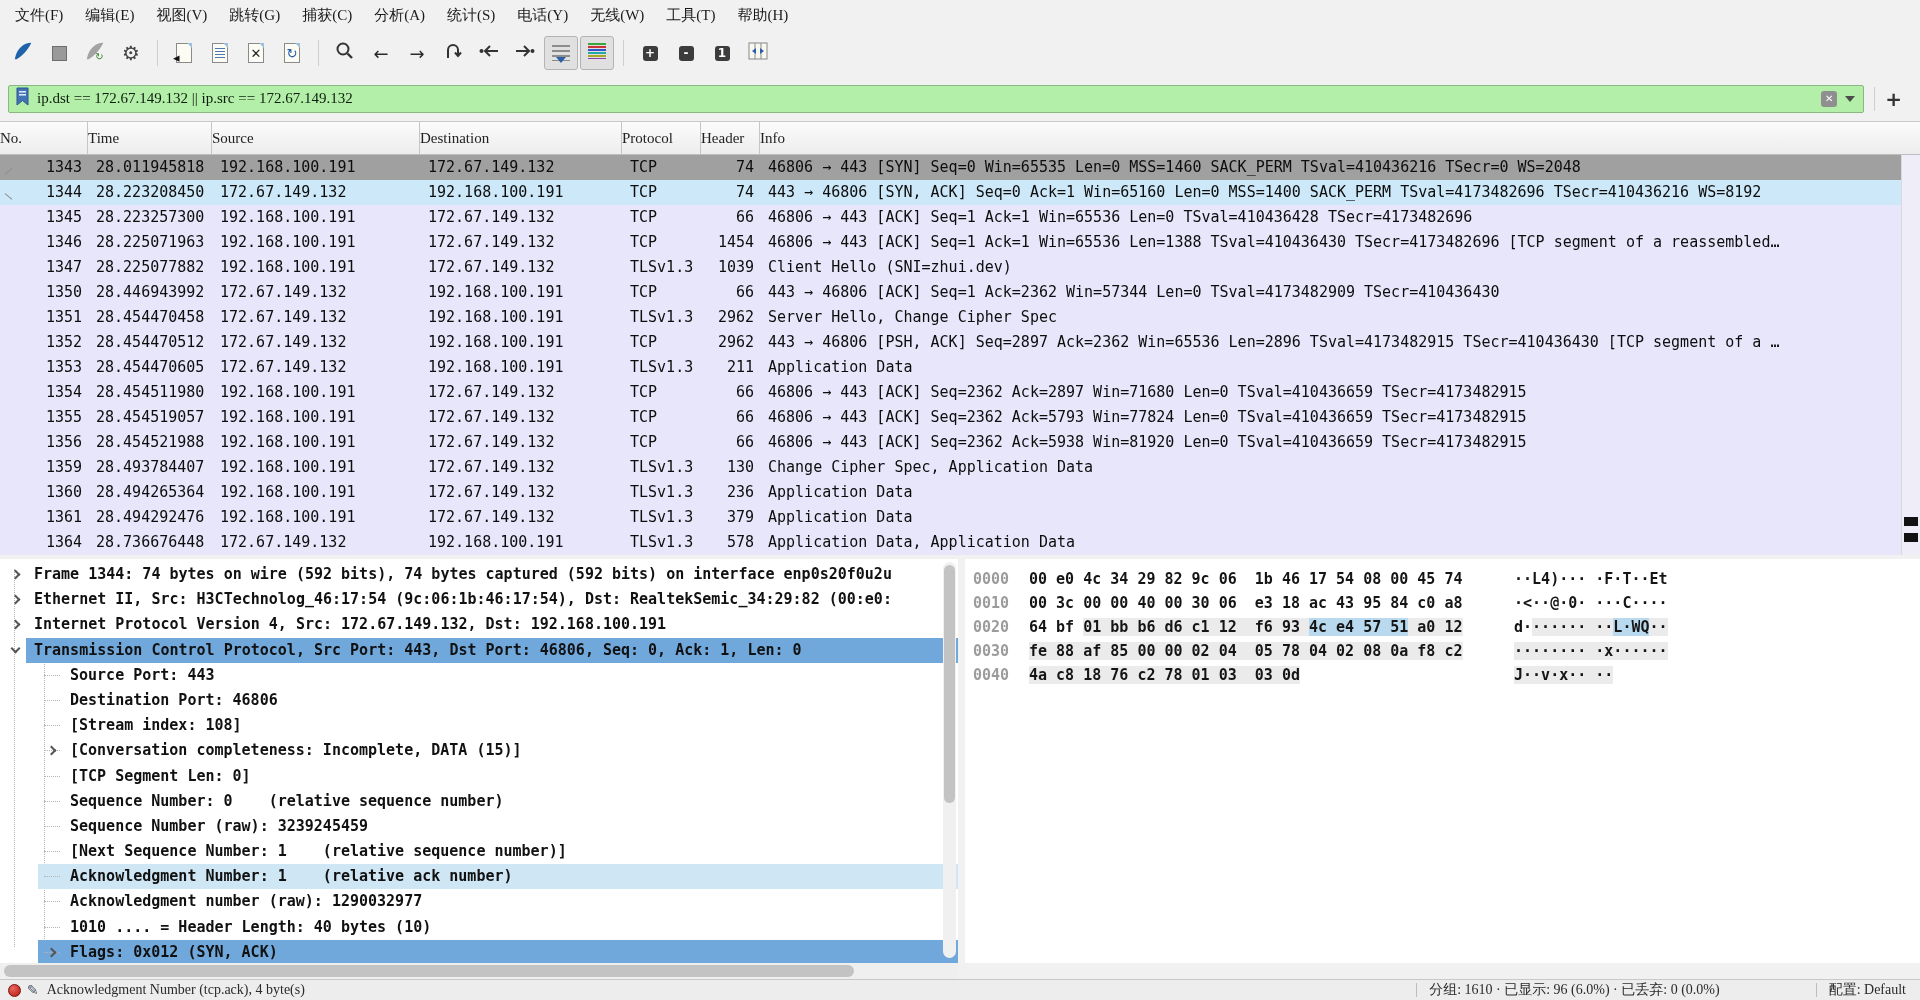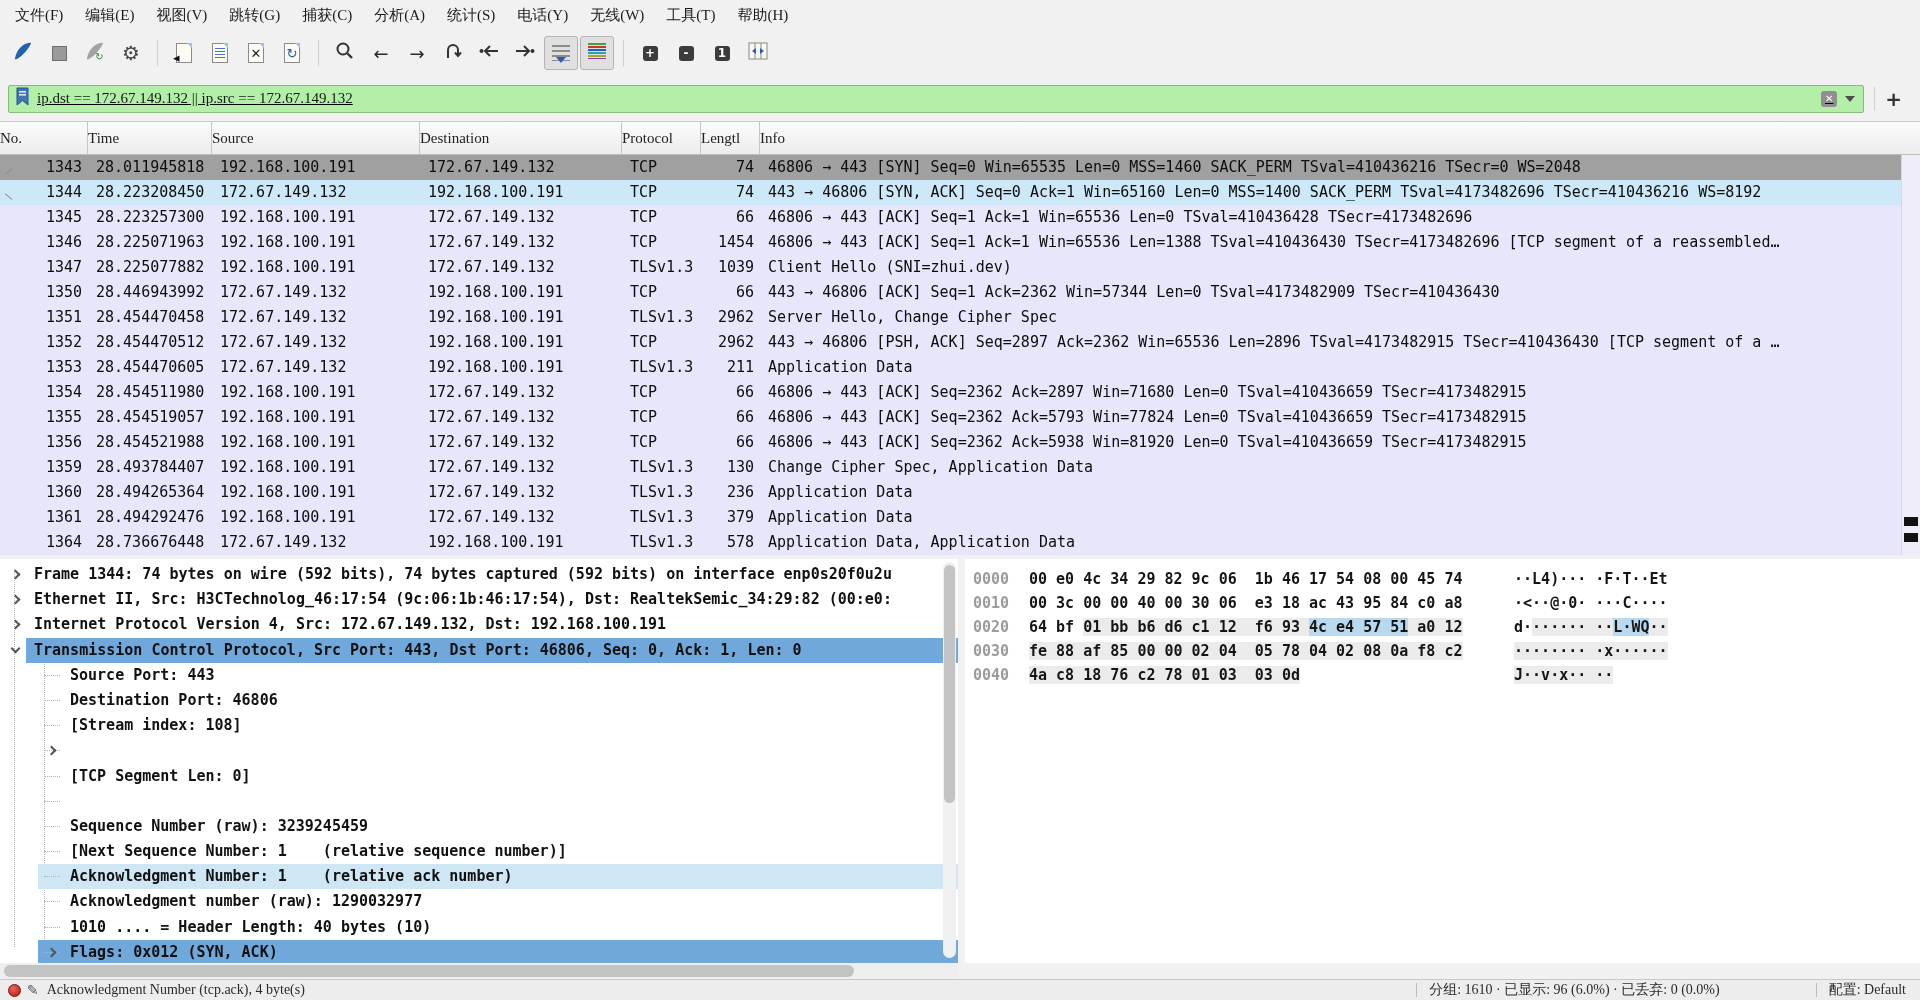--- a/index.html
+++ b/index.html
@@ -31,21 +31,21 @@
     font:bold 12px/1 "DejaVu Sans",sans-serif; }
   .autoscroll-ic { width:18px; height:16px; position:relative;
     background:repeating-linear-gradient(#8c8c8c 0 2px, transparent 2px 5px); }
   .autoscroll-ic::after { content:''; position:absolute; left:4px; bottom:-2px;
     border-left:5px solid transparent; border-right:5px solid transparent; border-top:6px solid #2b5fa8; }
 
   
   .filterbar { height:46px; display:flex; align-items:center; padding:0 8px;
     background:#f1f1f1; border-bottom:1px solid #c9c9c9; }
   .filter-field { flex:1; height:28px; background:#b4efa9; border:1px solid #89b981; border-radius:2px;
-    display:flex; align-items:center; padding:0 6px;text-decoration:underline; }
+    display:flex; align-items:center; padding:0 6px; }
   .filter-input { flex:1; background:transparent; border:none; outline:none;
     font:15px "Liberation Serif","DejaVu Serif",serif; color:#0e1e0e; padding-left:7px; }
   .filter-clear { width:16px; height:16px; border-radius:3px; background:#8f8f8f; color:#fff;
     display:flex; align-items:center; justify-content:center; font:bold 10px/1 "DejaVu Sans",sans-serif; margin-right:8px; }
   .filter-dd { width:0; height:0; border-left:5px solid transparent; border-right:5px solid transparent;
     border-top:6px solid #4c4c4c; margin-right:2px; }
   .filter-plus { font:bold 20px/1 "DejaVu Sans",sans-serif; color:#333; padding:0 10px; }
   .fsep { width:1px; height:24px; background:#cfcfcf; margin-left:10px; }
 
   
@@ -253,21 +253,21 @@
   <div class="fsep"></div>
   <span class="filter-plus">+</span>
 </div>
 
 <div class="pl-header" id="pl-header">
     <div class="pl-hcell" style="width: 88px;">No.</div>
     <div class="pl-hcell" style="width: 124px;">Time</div>
     <div class="pl-hcell" style="width: 208px;">Source</div>
     <div class="pl-hcell" style="width: 202px;">Destination</div>
     <div class="pl-hcell" style="width: 79px;">Protocol</div>
-    <div class="pl-hcell" style="width: 59px;">Lengtl</div>
+    <div class="pl-hcell" style="width: 59px;">Header</div>
     <div class="pl-hcell last">Info</div>
   </div>
 <div class="pl-body" id="pl-body">
     <div class="pl-row prev"><div class="pl-cell" style="width: 18px;"><span class="gmark start"></span></div><div class="pl-cell no r" style="width: 70px; padding-right: 6px;">1343</div><div class="pl-cell time" style="width: 124px; padding-left: 8px;">28.011945818</div><div class="pl-cell source" style="width: 208px; padding-left: 8px;">192.168.100.191</div><div class="pl-cell destination" style="width: 202px; padding-left: 8px;">172.67.149.132</div><div class="pl-cell protocol" style="width: 79px; padding-left: 8px;">TCP</div><div class="pl-cell length r" style="width: 59px; padding-right: 6px;">74</div><div class="pl-cell info" style="padding-left: 8px;">46806 → 443 [SYN] Seq=0 Win=65535 Len=0 MSS=1460 SACK_PERM TSval=410436216 TSecr=0 WS=2048</div></div>
     <div class="pl-row sel"><div class="pl-cell" style="width: 18px;"><span class="gmark cont"></span></div><div class="pl-cell no r" style="width: 70px; padding-right: 6px;">1344</div><div class="pl-cell time" style="width: 124px; padding-left: 8px;">28.223208450</div><div class="pl-cell source" style="width: 208px; padding-left: 8px;">172.67.149.132</div><div class="pl-cell destination" style="width: 202px; padding-left: 8px;">192.168.100.191</div><div class="pl-cell protocol" style="width: 79px; padding-left: 8px;">TCP</div><div class="pl-cell length r" style="width: 59px; padding-right: 6px;">74</div><div class="pl-cell info" style="padding-left: 8px;">443 → 46806 [SYN, ACK] Seq=0 Ack=1 Win=65160 Len=0 MSS=1400 SACK_PERM TSval=4173482696 TSecr=410436216 WS=8192</div></div>
     <div class="pl-row"><div class="pl-cell" style="width: 18px;"></div><div class="pl-cell no r" style="width: 70px; padding-right: 6px;">1345</div><div class="pl-cell time" style="width: 124px; padding-left: 8px;">28.223257300</div><div class="pl-cell source" style="width: 208px; padding-left: 8px;">192.168.100.191</div><div class="pl-cell destination" style="width: 202px; padding-left: 8px;">172.67.149.132</div><div class="pl-cell protocol" style="width: 79px; padding-left: 8px;">TCP</div><div class="pl-cell length r" style="width: 59px; padding-right: 6px;">66</div><div class="pl-cell info" style="padding-left: 8px;">46806 → 443 [ACK] Seq=1 Ack=1 Win=65536 Len=0 TSval=410436428 TSecr=4173482696</div></div>
     <div class="pl-row"><div class="pl-cell" style="width: 18px;"></div><div class="pl-cell no r" style="width: 70px; padding-right: 6px;">1346</div><div class="pl-cell time" style="width: 124px; padding-left: 8px;">28.225071963</div><div class="pl-cell source" style="width: 208px; padding-left: 8px;">192.168.100.191</div><div class="pl-cell destination" style="width: 202px; padding-left: 8px;">172.67.149.132</div><div class="pl-cell protocol" style="width: 79px; padding-left: 8px;">TCP</div><div class="pl-cell length r" style="width: 59px; padding-right: 6px;">1454</div><div class="pl-cell info" style="padding-left: 8px;">46806 → 443 [ACK] Seq=1 Ack=1 Win=65536 Len=1388 TSval=410436430 TSecr=4173482696 [TCP segment of a reassembled…</div></div>
     <div class="pl-row"><div class="pl-cell" style="width: 18px;"></div><div class="pl-cell no r" style="width: 70px; padding-right: 6px;">1347</div><div class="pl-cell time" style="width: 124px; padding-left: 8px;">28.225077882</div><div class="pl-cell source" style="width: 208px; padding-left: 8px;">192.168.100.191</div><div class="pl-cell destination" style="width: 202px; padding-left: 8px;">172.67.149.132</div><div class="pl-cell protocol" style="width: 79px; padding-left: 8px;">TLSv1.3</div><div class="pl-cell length r" style="width: 59px; padding-right: 6px;">1039</div><div class="pl-cell info" style="padding-left: 8px;">Client Hello (SNI=zhui.dev)</div></div>
     <div class="pl-row"><div class="pl-cell" style="width: 18px;"></div><div class="pl-cell no r" style="width: 70px; padding-right: 6px;">1350</div><div class="pl-cell time" style="width: 124px; padding-left: 8px;">28.446943992</div><div class="pl-cell source" style="width: 208px; padding-left: 8px;">172.67.149.132</div><div class="pl-cell destination" style="width: 202px; padding-left: 8px;">192.168.100.191</div><div class="pl-cell protocol" style="width: 79px; padding-left: 8px;">TCP</div><div class="pl-cell length r" style="width: 59px; padding-right: 6px;">66</div><div class="pl-cell info" style="padding-left: 8px;">443 → 46806 [ACK] Seq=1 Ack=2362 Win=57344 Len=0 TSval=4173482909 TSecr=410436430</div></div>
     <div class="pl-row"><div class="pl-cell" style="width: 18px;"></div><div class="pl-cell no r" style="width: 70px; padding-right: 6px;">1351</div><div class="pl-cell time" style="width: 124px; padding-left: 8px;">28.454470458</div><div class="pl-cell source" style="width: 208px; padding-left: 8px;">172.67.149.132</div><div class="pl-cell destination" style="width: 202px; padding-left: 8px;">192.168.100.191</div><div class="pl-cell protocol" style="width: 79px; padding-left: 8px;">TLSv1.3</div><div class="pl-cell length r" style="width: 59px; padding-right: 6px;">2962</div><div class="pl-cell info" style="padding-left: 8px;">Server Hello, Change Cipher Spec</div></div>
@@ -293,23 +293,23 @@
     <div class="guide-v" style="left:14px; top:10px; height:378px;"></div>
     <div class="guide-v" style="left:44px; top:100px; height:290px;"></div>
     <div id="detail-rows">
         <div class="dt-row i0"><span class="exp"></span><span class="dt-text">Frame 1344: 74 bytes on wire (592 bits), 74 bytes captured (592 bits) on interface enp0s20f0u2u</span></div>
         <div class="dt-row i0"><span class="exp"></span><span class="dt-text">Ethernet II, Src: H3CTechnolog_46:17:54 (9c:06:1b:46:17:54), Dst: RealtekSemic_34:29:82 (00:e0:</span></div>
         <div class="dt-row i0"><span class="exp"></span><span class="dt-text">Internet Protocol Version 4, Src: 172.67.149.132, Dst: 192.168.100.191</span></div>
         <div class="dt-row i0 selected"><span class="exp down"></span><span class="dt-text">Transmission Control Protocol, Src Port: 443, Dst Port: 46806, Seq: 0, Ack: 1, Len: 0</span></div>
         <div class="dt-row i1"><span class="tick"></span><span class="dt-text">Source Port: 443</span></div>
         <div class="dt-row i1"><span class="tick"></span><span class="dt-text">Destination Port: 46806</span></div>
         <div class="dt-row i1"><span class="tick"></span><span class="dt-text">[Stream index: 108]</span></div>
-        <div class="dt-row i1"><span class="tick"></span><span class="exp"></span></div>
+        <div class="dt-row i1"><span class="tick"></span><span class="exp"></span><span class="dt-text">[Conversation completeness: Incomplete, DATA (15)]</span></div>
         <div class="dt-row i1"><span class="tick"></span><span class="dt-text">[TCP Segment Len: 0]</span></div>
-        <div class="dt-row i1"><span class="tick"></span></div>
+        <div class="dt-row i1"><span class="tick"></span><span class="dt-text">Sequence Number: 0    (relative sequence number)</span></div>
         <div class="dt-row i1"><span class="tick"></span><span class="dt-text">Sequence Number (raw): 3239245459</span></div>
         <div class="dt-row i1"><span class="tick"></span><span class="dt-text">[Next Sequence Number: 1    (relative sequence number)]</span></div>
         <div class="dt-row i1 field"><span class="tick"></span><span class="dt-text">Acknowledgment Number: 1    (relative ack number)</span></div>
         <div class="dt-row i1"><span class="tick"></span><span class="dt-text">Acknowledgment number (raw): 1290032977</span></div>
         <div class="dt-row i1"><span class="tick"></span><span class="dt-text">1010 .... = Header Length: 40 bytes (10)</span></div>
         <div class="dt-row i1 selected"><span class="tick"></span><span class="exp"></span><span class="dt-text">Flags: 0x012 (SYN, ACK)</span></div>
       </div>
     <div class="dt-vscroll">
         <div class="handle"></div>
       </div>

